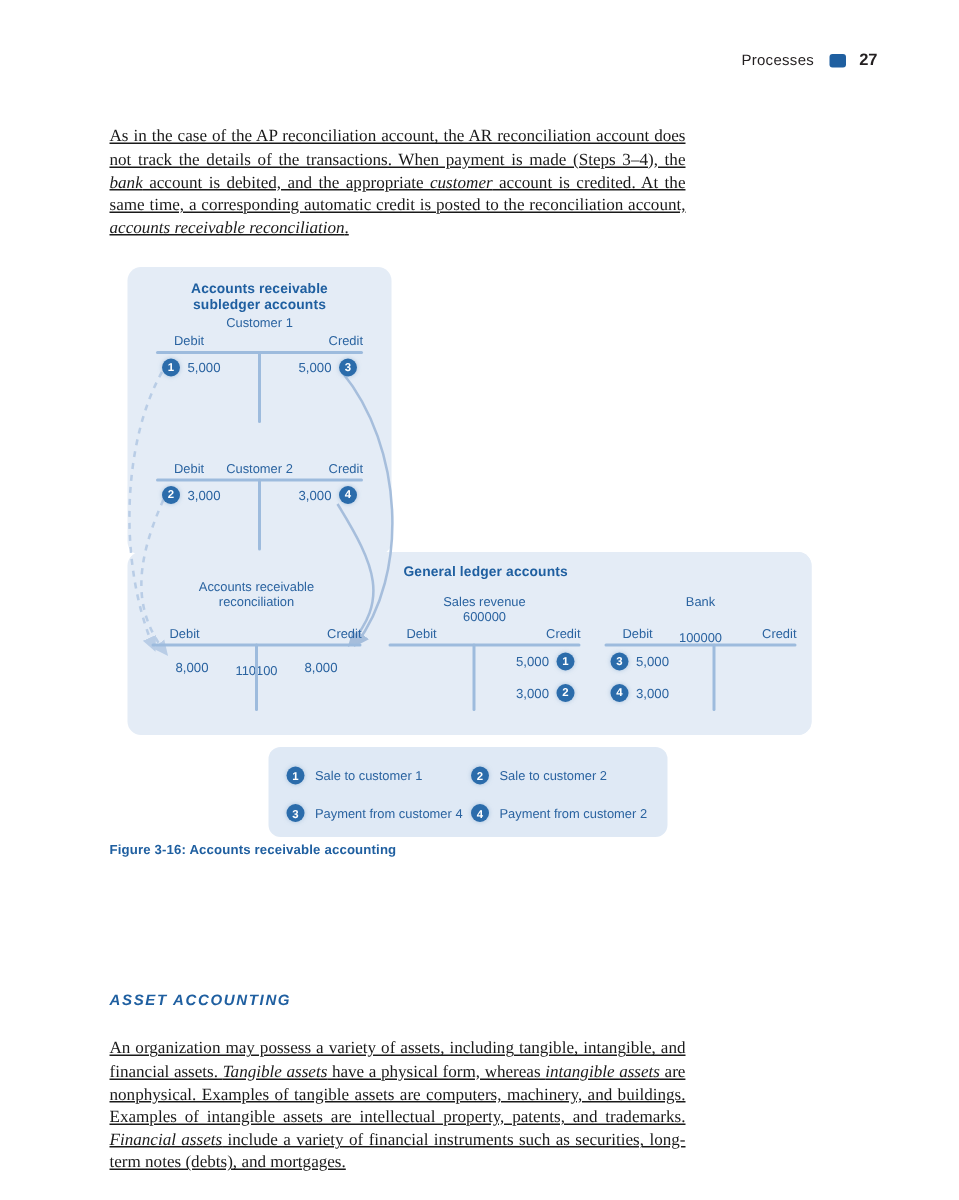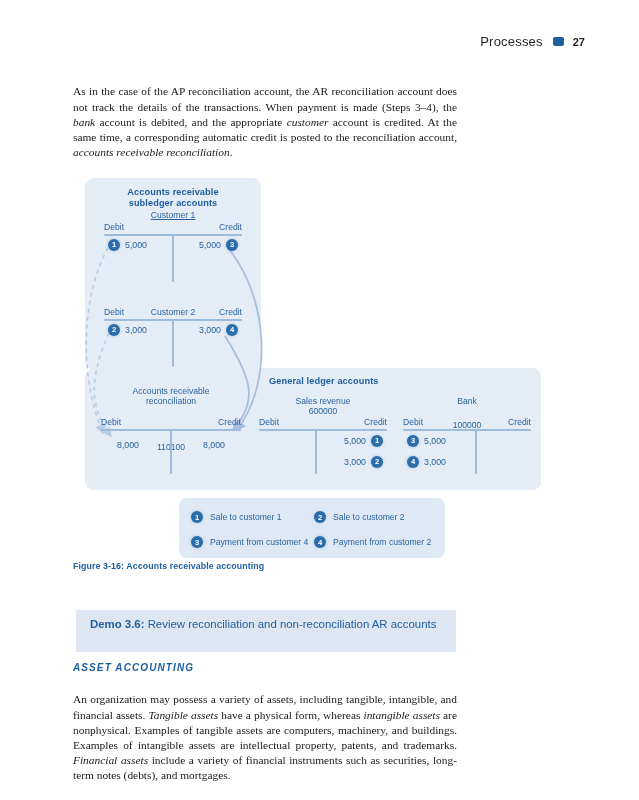--- a/index.html
+++ b/index.html
@@ -10,33 +10,34 @@
   }
   .page{position:absolute;inset:0;}
 
   
   .runhead{
     position:absolute;left:0;top:34px;width:639px;
     display:flex;justify-content:flex-end;align-items:center;
     padding-right:54px;box-sizing:border-box;
     font-family:"Liberation Sans", sans-serif;
   }
-  .runhead-label{font-size:13px;color:#231f20;letter-spacing:.2px;margin-left:17px;}
+  .runhead-label{font-size:10px;color:#231f20;letter-spacing:.2px;margin-left:17px;}
   .runhead-bullet{
     width:11px;height:9px;border-radius:2px;background:#1f5fa0;
     margin:0 9px 0 10px;display:inline-block;
   }
   .runhead-page{font-size:11px;font-weight:bold;color:#231f20;}
 
   
   .para{
     position:absolute;left:73px;width:384px;
     font-size:11.4px;line-height:15.2px;
     text-align:justify;text-justify:inter-word;
     color:#1a1a1a;
+    text-decoration:underline;
   }
   .para i{font-style:italic;}
   #para-intro{top:73px;}
   #para-asset{top:681px;}
 
   
   .figure{
     position:absolute;left:73px;top:168px;width:480px;height:390px;
   }
 
@@ -62,21 +63,21 @@
     position:absolute;left:0;width:100%;text-align:center;
     font-family:"Liberation Sans", sans-serif;
     font-size:8.6px;color:#2a63a0;line-height:10px;
   }
   .ta-head{
     position:absolute;left:0;width:100%;
     display:flex;justify-content:space-between;
     font-family:"Liberation Sans", sans-serif;
     font-size:8.6px;color:#2a63a0;
   }
-  .ta-head span{display:block;}
+  .ta-head span{display:block;margin-left:12px;}
   .ta-rule{
     position:absolute;left:0;width:100%;height:1.6px;background:#9dbbdd;border-radius:1px;
   }
   .ta-stem{
     position:absolute;width:1.6px;background:#9dbbdd;border-radius:1px;
   }
   .ta-row{
     position:absolute;left:0;width:100%;height:17px;
     display:flex;align-items:center;
     font-family:"Liberation Sans", sans-serif;
@@ -167,21 +168,21 @@
 
       <path d="M155,80 C196,130 200,215 164,262" fill="none" stroke="#a6bedc" stroke-width="1.7" marker-end="url(#ah-solid)"></path>
 
       <path d="M152,168 C178,210 186,232 160,262" fill="none" stroke="#a6bedc" stroke-width="1.7" marker-end="url(#ah-solid)"></path>
     </svg>
 
     <div class="panel-title" id="subledger-title">Accounts receivable<br>subledger accounts</div>
     <div class="panel-title" id="gl-title">General ledger accounts</div>
 
     <div class="taccount" style="left:31px;top:42px;width:138px;">
-      <div class="ta-name" style="top:0;text-decoration:underline;">Customer 1</div>
+      <div class="ta-name" style="top:0;">Customer 1</div>
       <div class="ta-head" style="top:12px;">
         <span>Debit</span>
         <span>Credit</span>
       </div>
       <div class="ta-rule" style="top:24px;"></div>
       <div class="ta-stem" style="left:68px;top:24px;height:48px;"></div>
       <div class="ta-row" style="top:26px;">
         <div class="cell-left">
           <span class="badge">1</span>
           <span>5,000</span>
@@ -296,24 +297,18 @@
       <span>Payment from customer 4</span>
     </div>
     <div class="legend-item" style="left:241px;top:368px;">
       <span class="badge">4</span>
       <span>Payment from customer 2</span>
     </div>
   </div>
 
   <div id="figure-caption">Figure 3-16: Accounts receivable accounting</div>
 
-  <div id="demo-box">
-    <div id="demo-text">
-      <b>Demo 3.6:</b>
-      <span>Review reconciliation and non-reconciliation AR accounts</span>
-    </div>
-  </div>
 
   <div id="section-head">ASSET ACCOUNTING</div>
 
   <p class="para" id="para-asset">An organization may possess a variety of assets, including tangible, intangible, and financial assets. <i>Tangible assets</i> have a physical form, whereas <i>intangible assets</i> are nonphysical. Examples of tangible assets are computers, machinery, and buildings. Examples of intangible assets are intellectual property, patents, and trademarks. <i>Financial assets</i> include a variety of financial instruments such as securities, long-term notes (debts), and mortgages.</p>
 
 </div>
 
 </body></html>

